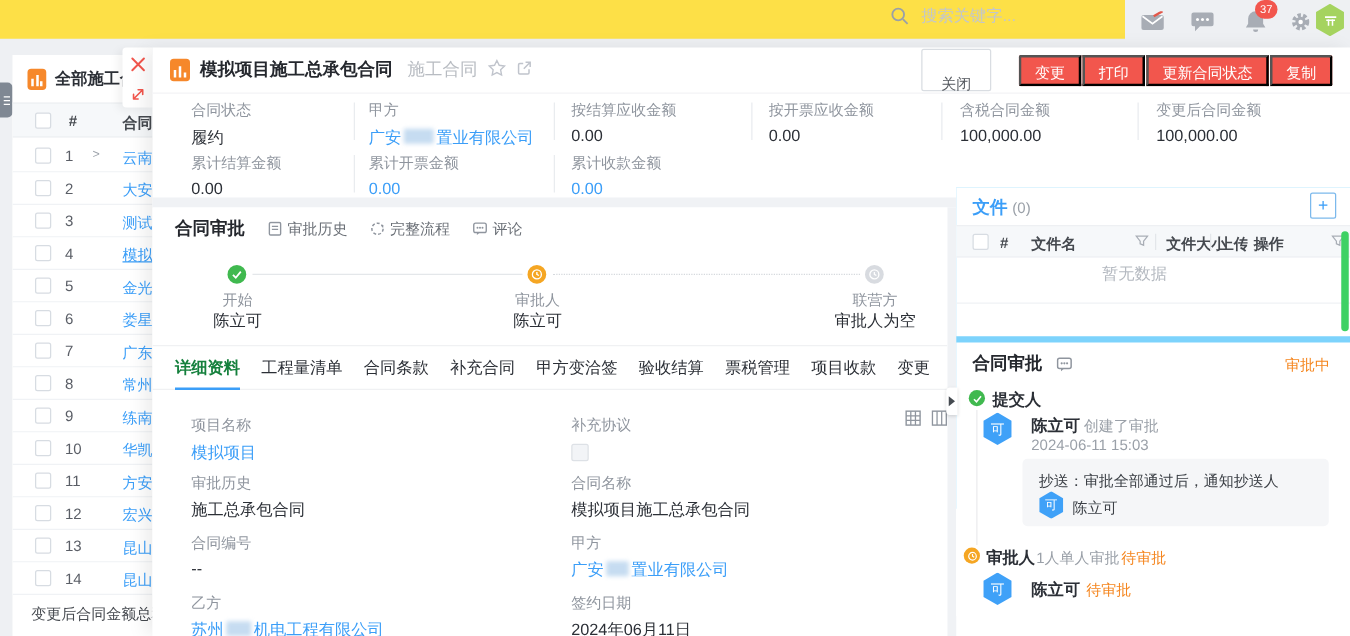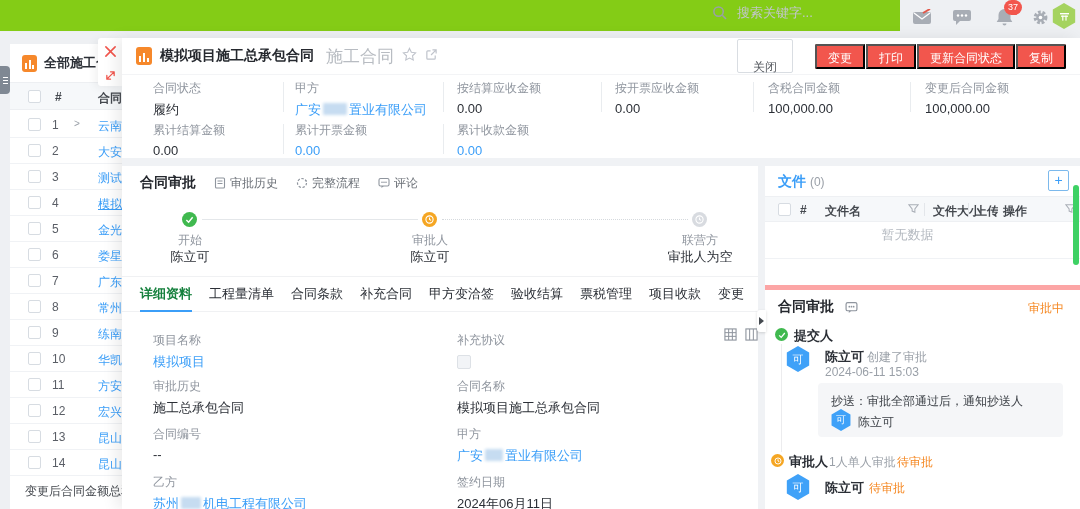--- a/index.html
+++ b/index.html
@@ -9,21 +9,21 @@
   .lbl{color:#8f959e;font-size:12px;white-space:nowrap}
   .val{color:#2b2f36;font-size:13px;margin-top:4px;white-space:nowrap}
   .link{color:#3b9ef8}
   .muted{color:#9aa0a8}
   .orange{color:#f5861f}
   .bold{font-weight:bold}
   .redact{display:inline-block;height:12px;background:#c6dcf1;border-radius:1px;filter:blur(1.5px);vertical-align:-1px;margin:0 2px}
   .cb{width:13px;height:13px;border:1px solid #d7dce2;border-radius:2px;background:#fff}
   .hex{clip-path:polygon(50% 0,93% 25%,93% 75%,50% 100%,7% 75%,7% 25%);display:flex;align-items:center;justify-content:center}
   
-  .topbar{position:absolute;left:0;top:0;width:900px;height:32px;background:#84cc16;border-bottom:1px solid #eceef1}
+  .topbar{position:absolute;left:0;top:0;width:900px;height:32px;background:#fde047;border-bottom:1px solid #eceef1}
   .search{position:absolute;left:712px;top:5px;display:flex;align-items:center;gap:10px}
   .search input{border:none;outline:none;width:150px;font-size:13px;color:#333;background:transparent;font-family:inherit}
   .search input::placeholder{color:#c2c6cc}
   .tico{position:absolute;top:7px;width:20px;height:20px;display:flex;align-items:center;justify-content:center}
   .badge{position:absolute;left:1004px;top:0;min-width:18px;height:15px;border-radius:8px;background:#f2564d;color:#fff;font-size:9px;line-height:15px;text-align:center;padding:0 3px}
   .avatar-top{position:absolute;left:1051px;top:3px;width:26px;height:26px;background:#a5d35f}
   
   .side-toggle{position:absolute;left:0;top:66px;width:10px;height:28px;background:#7f8893;border-radius:0 4px 4px 0;display:flex;flex-direction:column;justify-content:center;gap:2px;align-items:center}
   .side-toggle i{display:block;width:5px;height:1px;background:#fff}
   
@@ -37,21 +37,21 @@
   .lp-no{position:absolute;left:42px;top:6px;color:#5a5e66}
   .lp-arrow{position:absolute;left:64px;top:6px;color:#9aa0a8;font-size:10px}
   .lp-name{position:absolute;left:88px;top:6px;color:#3b9ef8;white-space:nowrap}
   .lp-footer{position:absolute;left:15px;top:439px;color:#45494f;white-space:nowrap}
   
   .ov-ctrl{position:absolute;left:98px;top:38px;width:24px;height:48px;background:#fff;border-radius:3px 0 0 3px;box-shadow:-3px 2px 8px rgba(0,0,0,.06);display:flex;flex-direction:column;align-items:center;padding-top:7px;gap:9px}
   
   .detail{position:absolute;left:122px;top:38px;width:958px;height:471px;background:#fff;box-shadow:-6px 0 14px rgba(0,0,0,.08)}
   .d-head{position:absolute;left:0;top:0;width:100%;height:37px;display:flex;align-items:center;padding:0 14px;gap:8px;border-bottom:1px solid #f3f4f6}
   .d-title{font-size:14px;font-weight:bold;color:#25282e;white-space:nowrap}
-  .d-tag{color:#b8bcc2;font-size:17px;margin-left:4px}
+  .d-tag{color:#b8bcc2;font-size:14px;margin-left:4px}
   .btn-plain{margin-left:auto;height:25px;padding:16px 15px;border:1px solid #d9dde2;border-radius:2px;background:#fff;color:#55595f;font-size:12px;line-height:23px;white-space:nowrap}
   .red-group{display:flex;gap:1px;margin-left:14px;border-radius:2px;overflow:hidden}
   .btn-red{height:25px;padding:0 11px;background:#f2564d;color:#fff;font-size:12px;line-height:25px;white-space:nowrap}
   .d-info{position:absolute;left:0;top:37px;width:100%;height:83px}
   .if{position:absolute}
   .vdiv{position:absolute;width:1px;height:30px;background:#e9ecef}
   .d-sep{position:absolute;left:0;top:120px;width:100%;height:8px;background:#f0f2f5}
   .d-main{position:absolute;left:0;top:128px;width:636px;height:343px;background:#fff;overflow:hidden}
   .d-gap{position:absolute;left:636px;top:128px;width:7px;height:343px;background:#f0f2f5}
   
@@ -65,21 +65,21 @@
   .step-name{position:absolute;top:66px;width:120px;text-align:center;color:#8f959e;font-size:12px}
   .step-person{position:absolute;top:82px;width:120px;text-align:center;color:#2b2f36;font-size:13px}
   .flow-sep{position:absolute;left:0;top:110px;width:100%;border-top:1px solid #f0f1f3}
   .tabs{position:absolute;left:0;top:111px;width:100%;height:35px;display:flex;gap:17px;padding-left:18px;font-size:13px;color:#2b2f36;border-bottom:1px solid #f0f1f3}
   .tab{line-height:33px;height:35px;white-space:nowrap}
   .tab.active{color:#15803d;border-bottom:2px solid #3b9ef8;font-weight:bold}
   .ff{position:absolute}
   .view-icos{position:absolute;left:602px;top:162px;display:flex;gap:8px}
   .dis-cb{width:14px;height:14px;border:1px solid #dde1e6;background:#f2f4f7;border-radius:2px}
   
-  .right-col{position:absolute;left:643px;top:128px;width:315px;height:257px;background:#fca5a5}
+  .right-col{position:absolute;left:643px;top:112px;width:315px;height:257px;background:#7dd3fc}
   .files-card{position:absolute;left:0;top:0;width:315px;height:119px;background:#fff;overflow:hidden}
   .fc-title{position:absolute;left:13px;top:7px;font-size:14px;font-weight:bold;color:#3b9ef8}
   .fc-count{color:#9aa0a8;font-weight:normal;font-size:12px}
   .fc-add{position:absolute;left:283px;top:4px;width:21px;height:21px;border:1px solid #7cb9ec;border-radius:2px;color:#3b9ef8;font-size:14px;line-height:19px;text-align:center;background:#fff}
   .fc-head{position:absolute;left:0;top:30px;width:100%;height:26px;background:#f6f8fa;border-top:1px solid #eef0f3;border-bottom:1px solid #eef0f3;font-weight:bold;color:#45494f}
   .fc-head .cb{position:absolute;left:13px;top:6px}
   .fc-sep{position:absolute;top:6px;width:1px;height:13px;background:#e3e6ea}
   .fc-empty{position:absolute;left:0;top:60px;width:285px;text-align:center;color:#b4b9c0;font-size:13px}
   .fc-bot{position:absolute;left:0;top:92px;width:100%;border-top:1px solid #f0f2f5}
   .appr-card{position:absolute;left:0;top:124px;width:315px;height:219px;background:#fff;overflow:hidden}

